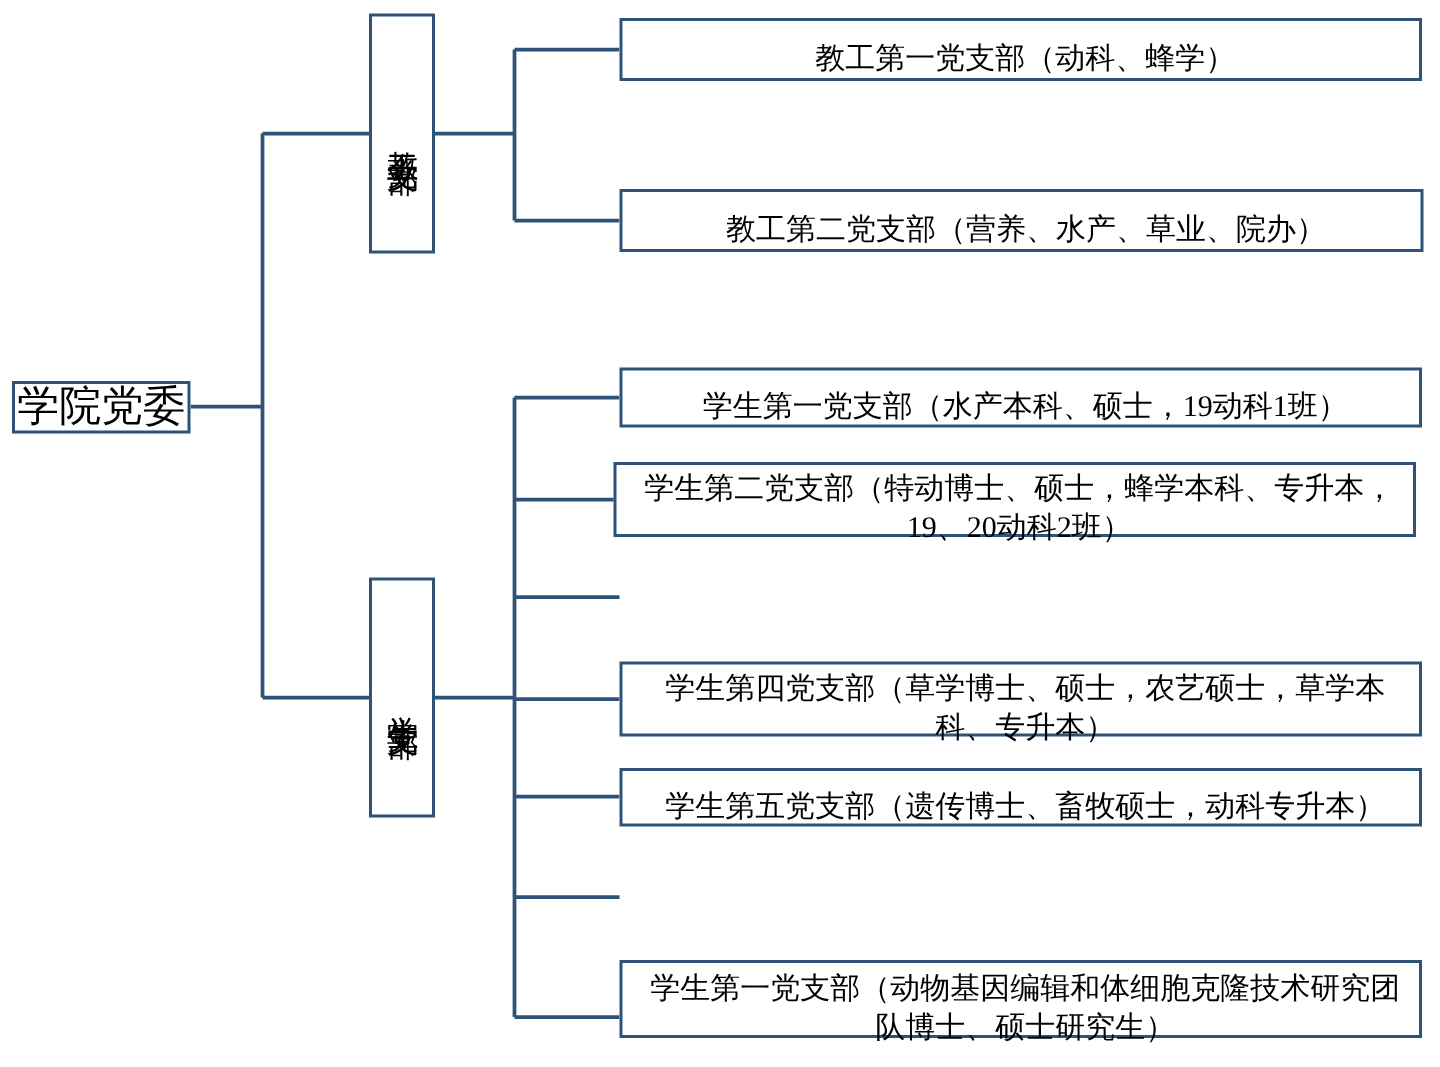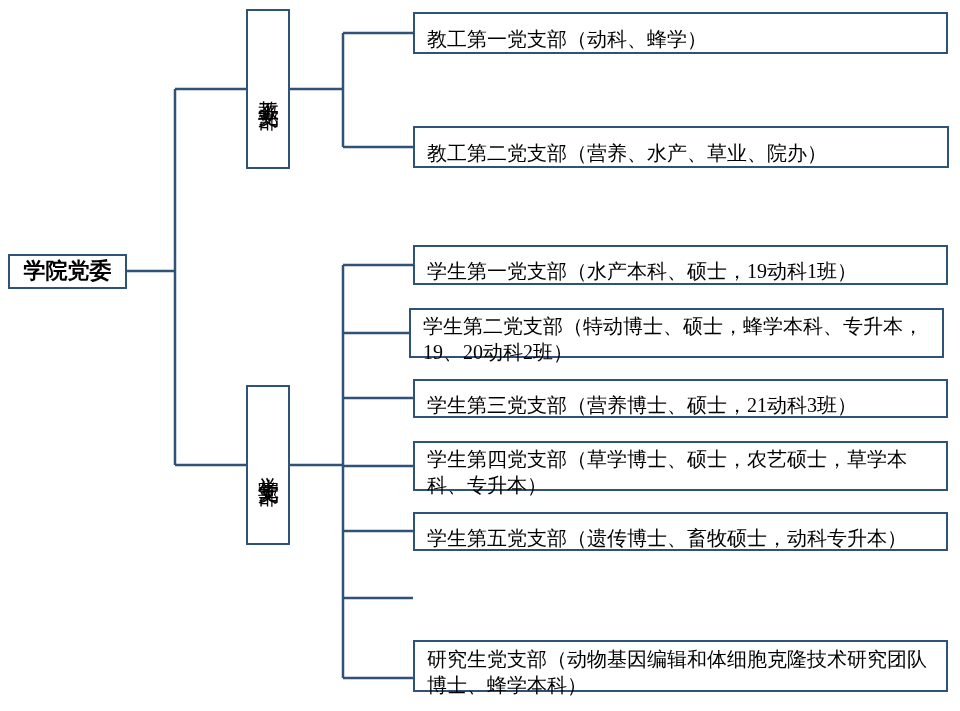--- a/index.html
+++ b/index.html
@@ -29,40 +29,40 @@
     background: #ffffff;
     border: 2px solid #2F5278;
     display: flex;
     align-items: center;
     color: #000000;
     line-height: 1.28;
   }
   .node-root {
     justify-content: center;
     text-align: right;
-    font-size: 22px;
-    font-weight: bold;
+    font-size: 28px;
   }
   .node-vertical {
     justify-content: center;
     text-align: center;
     font-size: 21px;
     writing-mode: vertical-rl;
     text-orientation: upright;
     letter-spacing: 2px;
   }
   .node-vertical .node-label {
     writing-mode: vertical-rl;
     text-orientation: upright;
     display: block;
   }
   .node-leaf {
     justify-content: flex-start;
     padding: 17px 6px 3px 12px;
     font-size: 20px;
+    text-align: center;
   }
   .node-leaf .node-label {
     display: block;
     width: 100%;
   }
 </style>
 </head>
 <body>
 
 <div id="chart-root">
@@ -121,30 +121,27 @@
   </div>
 
   <div class="node node-leaf" style="left:413px; top:245px; width:535px; height:40px;">
     <span class="node-label">学生第一党支部（水产本科、硕士，19动科1班）</span>
   </div>
 
   <div class="node node-leaf" style="left:409px; top:308px; width:535px; height:50px;">
     <span class="node-label">学生第二党支部（特动博士、硕士，蜂学本科、专升本，19、20动科2班）</span>
   </div>
 
-  <div class="node node-leaf" style="left:413px; top:379px; width:535px; height:39px;">
-    <span class="node-label">学生第三党支部（营养博士、硕士，21动科3班）</span>
-  </div>
 
   <div class="node node-leaf" style="left:413px; top:512px; width:535px; height:39px;">
     <span class="node-label">学生第五党支部（遗传博士、畜牧硕士，动科专升本）</span>
   </div>
 
   <div class="node node-leaf" style="left:413px; top:441px; width:535px; height:50px;">
     <span class="node-label">学生第四党支部（草学博士、硕士，农艺硕士，草学本科、专升本）</span>
   </div>
 
 
   <div class="node node-leaf" style="left:413px; top:640px; width:535px; height:52px;">
-    <span class="node-label">研究生党支部（动物基因编辑和体细胞克隆技术研究团队博士、蜂学本科）</span>
+    <span class="node-label">学生第一党支部（动物基因编辑和体细胞克隆技术研究团队博士、硕士研究生）</span>
   </div>
 
 </div>
 
 </body></html>

